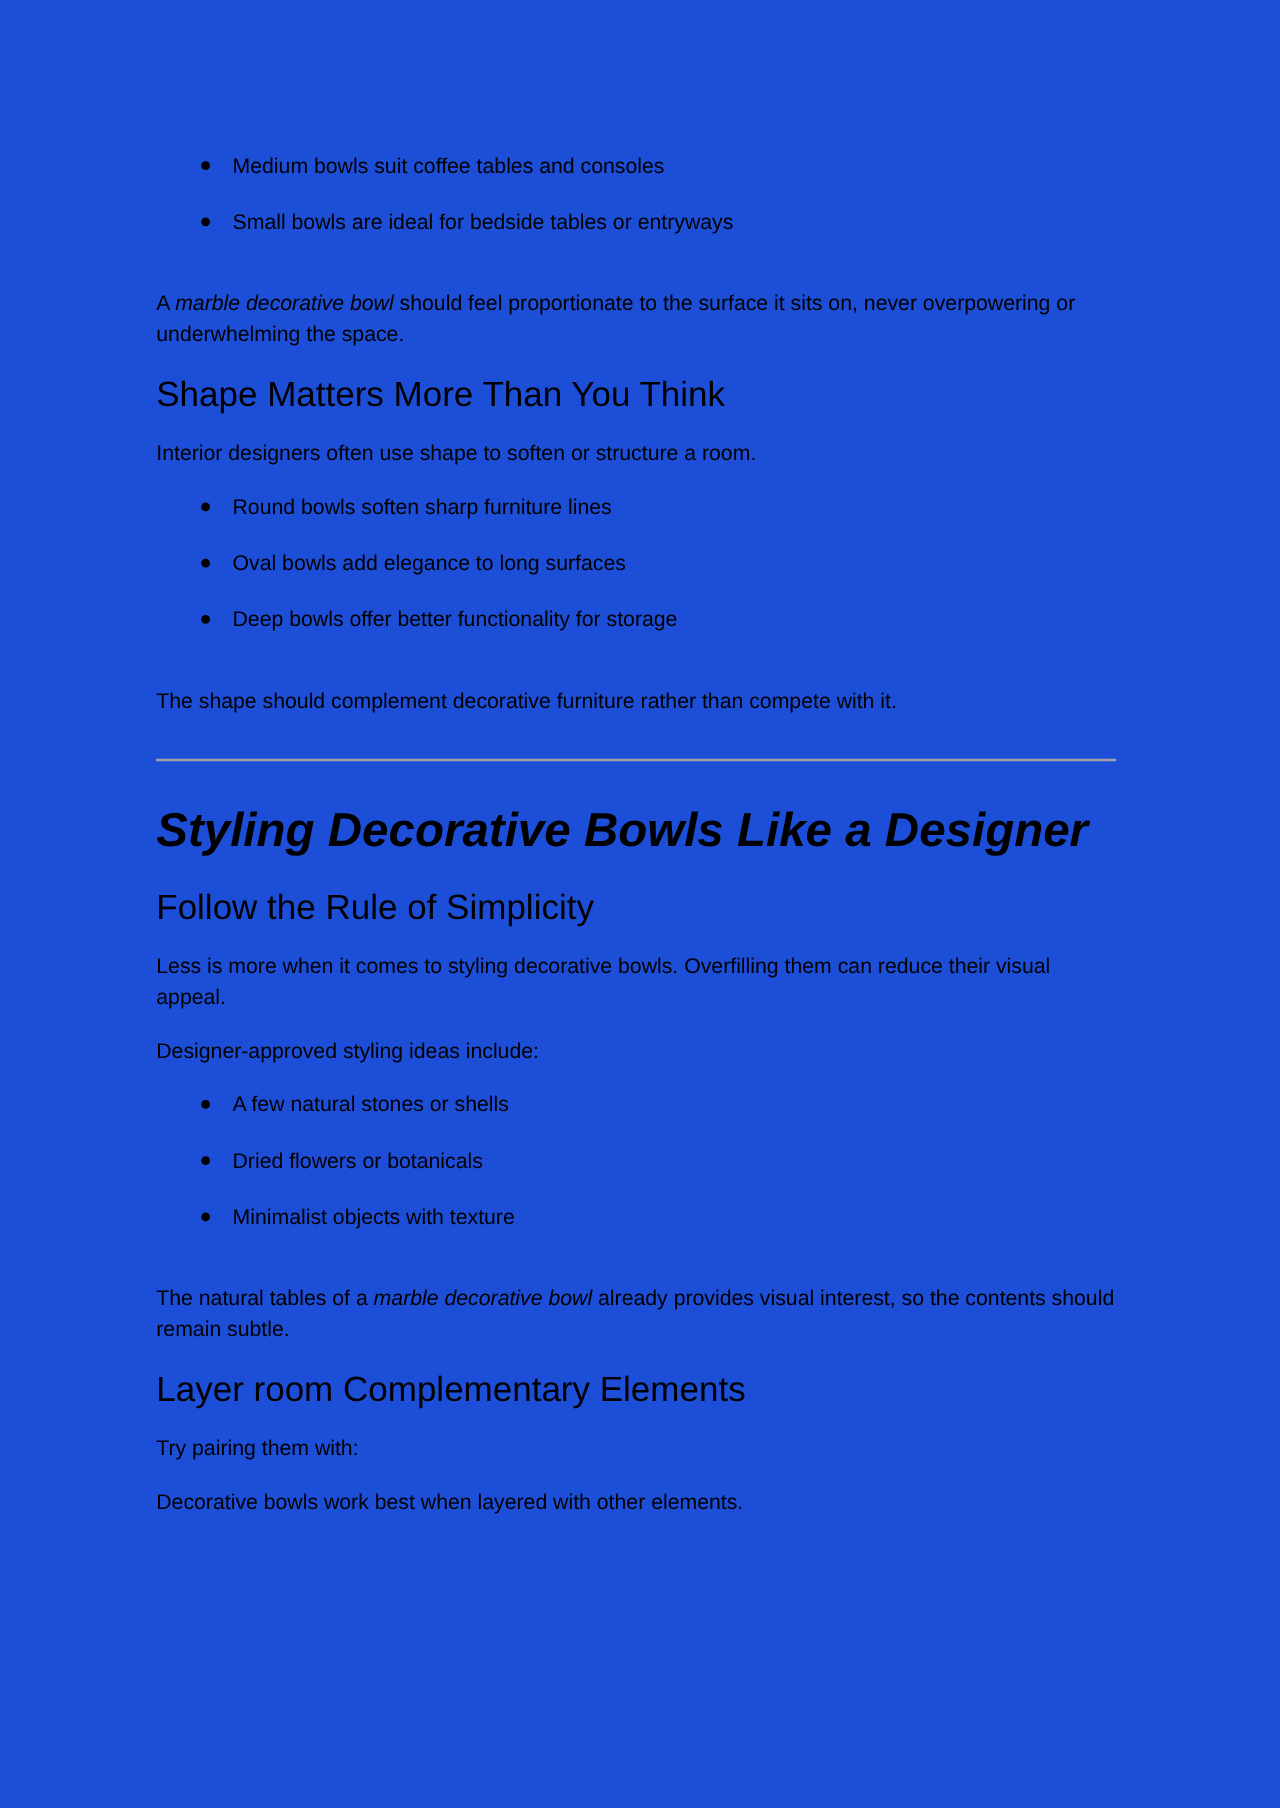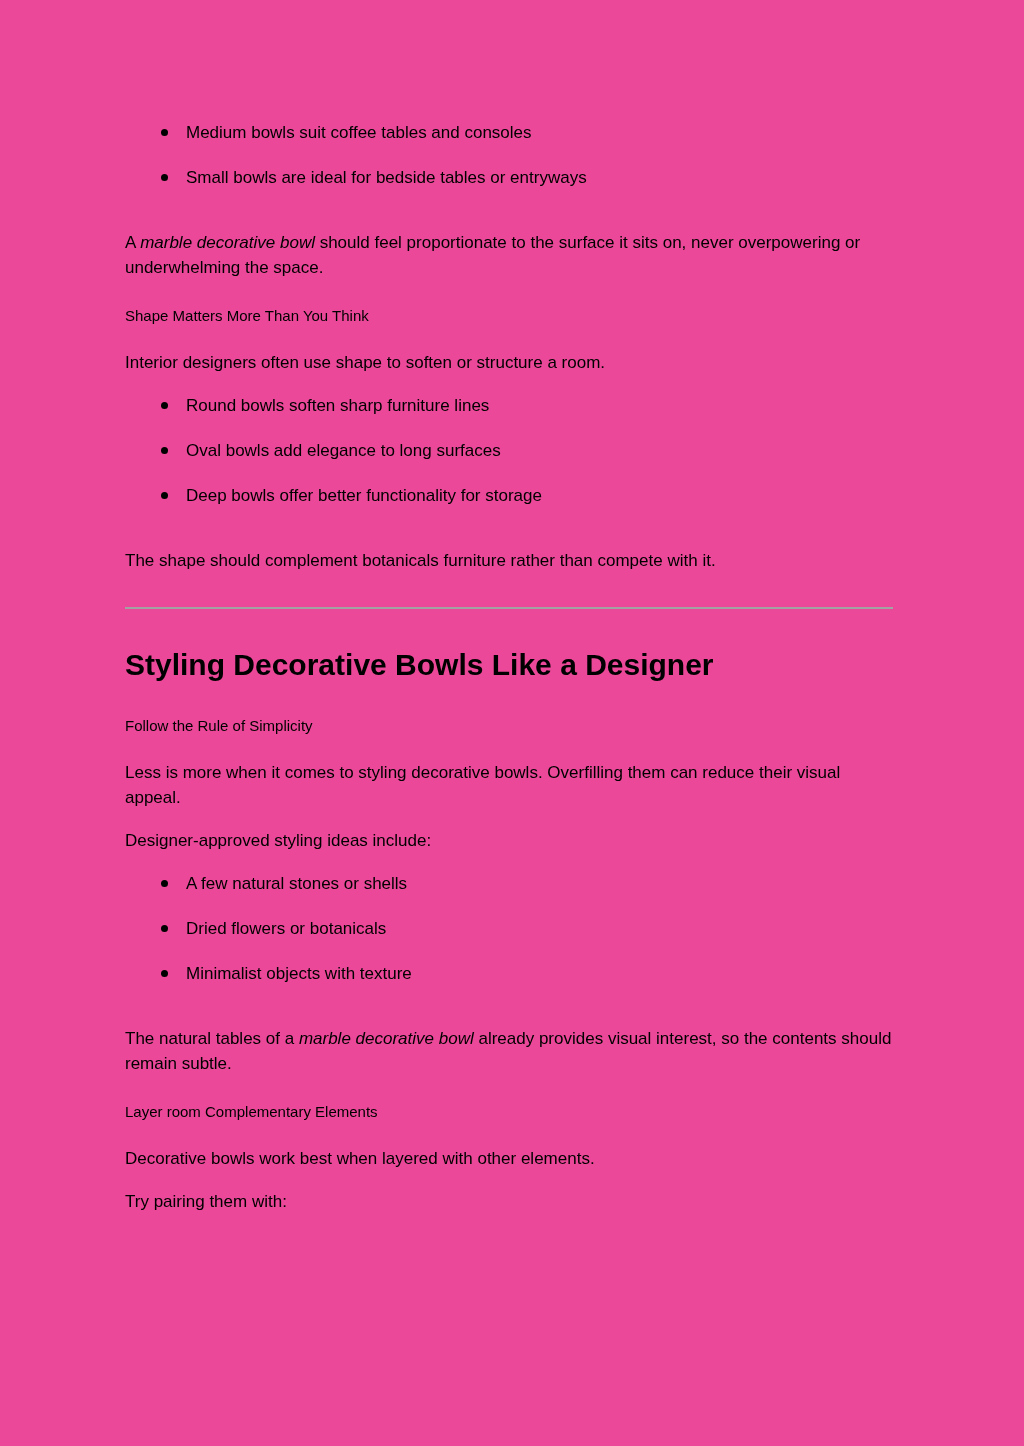--- a/index.html
+++ b/index.html
@@ -4,44 +4,45 @@
 <style>
   html, body {
     margin: 0;
     padding: 0;
     background: #ffffff;
   }
   .page {
     position: relative;
     width: 1024px;
     height: 1446px;
-    background: #ec4899;
+    background: #1d4ed8;
     overflow: hidden;
   }
   .content {
     box-sizing: border-box;
     width: 1024px;
     padding: 120px 131px 40px 125px;
     font-family: "Liberation Sans", "DejaVu Sans", sans-serif;
     font-size: 17px;
     line-height: 25px;
     color: #000000;
   }
   .content p {
     margin: 0 0 18px 0;
   }
   .content h1 {
-    font-size: 30px;
+    font-size: 38px;
     line-height: 40px;
     font-weight: bold;
     margin: 0 0 27px 0;
     letter-spacing: 0;
+    font-style: italic;
   }
   .content h2 {
-    font-size: 15px;
+    font-size: 28px;
     line-height: 28px;
     font-weight: 400;
     margin: 22px 0 20px 0;
   }
   .content ul {
     list-style: none;
     margin: 0 0 40px 0;
     padding: 0;
   }
   .content li {
@@ -98,21 +99,21 @@
         </li>
         <li>
           <span class="bullet-dot"></span>
           <span class="li-text">Oval bowls add elegance to long surfaces</span>
         </li>
         <li>
           <span class="bullet-dot"></span>
           <span class="li-text">Deep bowls offer better functionality for storage</span>
         </li>
       </ul>
-      <p><span>The shape should complement botanicals furniture rather than compete with it.</span></p>
+      <p><span>The shape should complement decorative furniture rather than compete with it.</span></p>
       <div class="divider"></div>
       <h1>Styling Decorative Bowls Like a Designer</h1>
       <h2>Follow the Rule of Simplicity</h2>
       <p><span>Less is more when it comes to styling decorative bowls. Overfilling them can reduce their visual appeal.</span></p>
       <p><span>Designer-approved styling ideas include:</span></p>
       <ul>
         <li>
           <span class="bullet-dot"></span>
           <span class="li-text">A few natural stones or shells</span>
         </li>
@@ -120,16 +121,16 @@
           <span class="bullet-dot"></span>
           <span class="li-text">Dried flowers or botanicals</span>
         </li>
         <li>
           <span class="bullet-dot"></span>
           <span class="li-text">Minimalist objects with texture</span>
         </li>
       </ul>
       <p><span>The natural tables of a </span><em>marble decorative bowl</em><span> already provides visual interest, so the contents should remain subtle.</span></p>
       <h2>Layer room Complementary Elements</h2>
+      <p><span>Try pairing them with:</span></p>
       <p><span>Decorative bowls work best when layered with other elements.</span></p>
-      <p><span>Try pairing them with:</span></p>
     </div>
 </div>
 
 </body></html>

